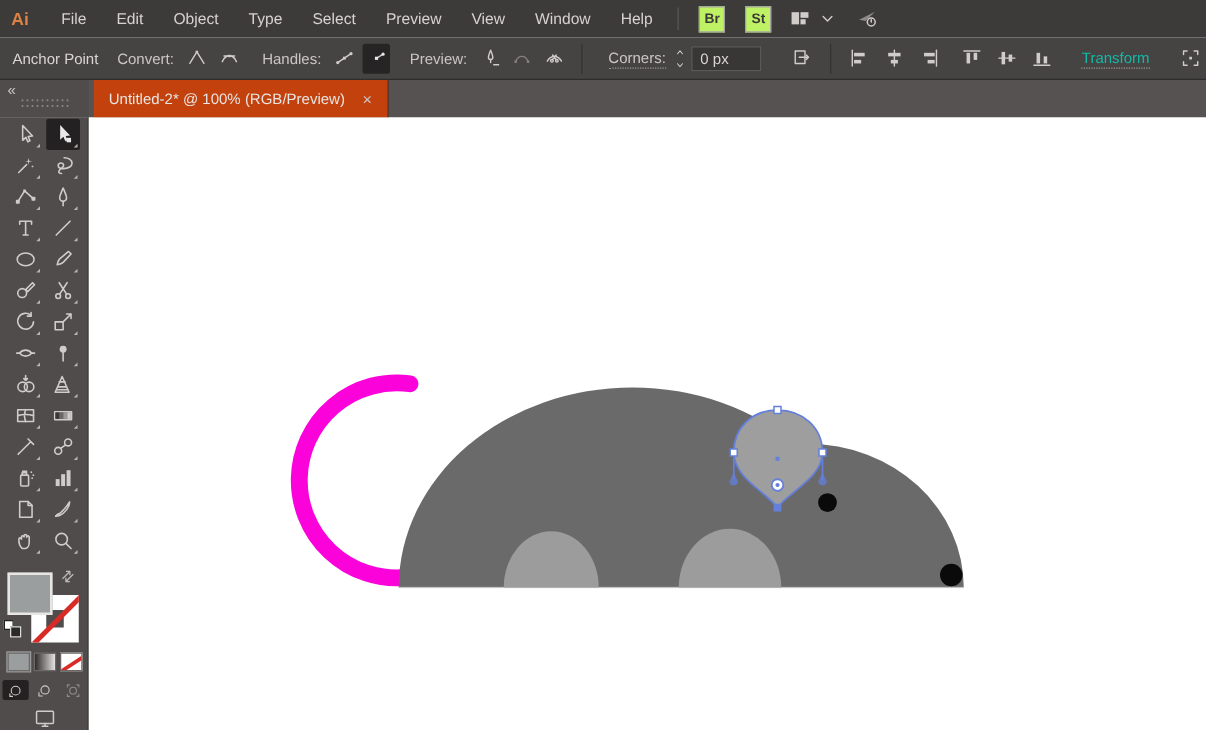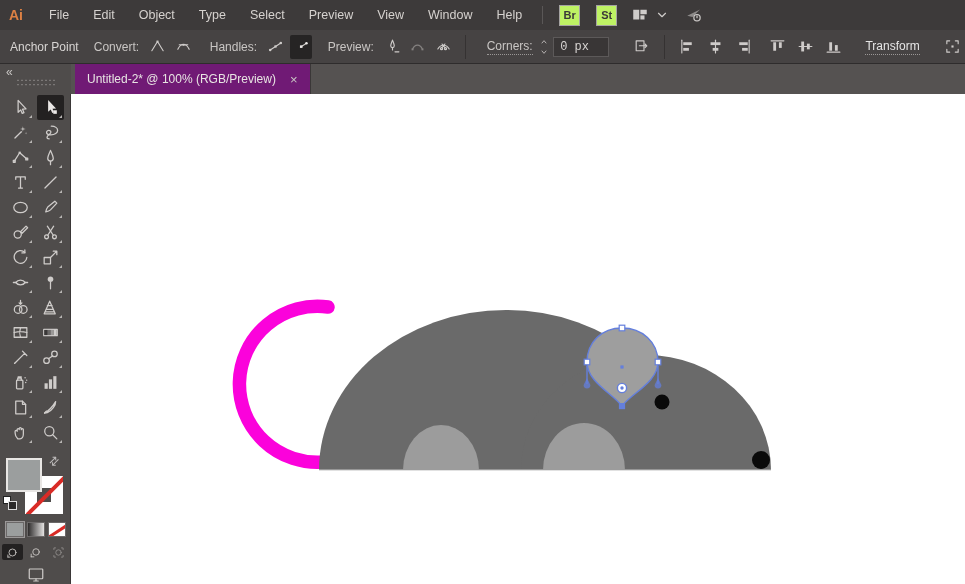--- a/index.html
+++ b/index.html
@@ -27,31 +27,31 @@
   .cb-link { border-bottom:1px dotted #9a9796; padding-bottom:1px; cursor:default; }
   .cbtn { width:24px; height:24px; display:flex; align-items:center; justify-content:center; border-radius:2px; margin:0 2px; }
   .cbtn svg { width:17px; height:17px; }
   .cbtn.active { background:#262424; }
   .cbtn.disabled { opacity:.45; }
   .cb-sep { width:1px; height:24px; background:#353232; margin:0 9px; }
   .stepper { display:flex; flex-direction:column; width:13px; margin-right:3px; }
   .stepper span { height:10px; display:flex; align-items:center; justify-content:center; }
   .stepper svg { width:10px; height:8px; }
   .corners-input { width:56px; height:20px; background:#393636; border:1px solid #5c5959; color:#D8D5D3;
-                   font-size:12px; padding:0 6px; font-family:Liberation Mono, monospace; }
+                   font-size:12px; padding:0 6px; font-family:Liberation Sans, sans-serif; }
   .align-group { display:flex; align-items:center; }
 
   
   .tabbar { position:absolute; left:0; top:64px; width:965px; height:30px; background:#555251; display:flex; }
   .tab-left { width:71px; height:30px; background:#4F4C4B; position:relative; }
   .collapse { position:absolute; left:6px; top:1px; color:#C9C6C4; font-size:12px; letter-spacing:-1px; }
   .dragdots { position:absolute; left:16px; top:14px; width:40px; height:9px;
               background-image: radial-gradient(#8a8786 0.8px, rgba(0,0,0,0) 0.9px);
               background-size:4px 4.5px; }
-  .doc-tab { height:30px; background:#701a75; display:flex; align-items:center; padding:0 12px;
+  .doc-tab { height:30px; background:#c2410c; display:flex; align-items:center; padding:0 12px;
              color:#E8E5E3; font-size:12px; border-right:1px solid #3a3737; margin-left:4px; }
   .tab-close { margin-left:14px; color:#C9C6C4; font-size:13px; cursor:default; }
 
   
   .main { position:absolute; left:0; top:94px; width:965px; height:490px; display:flex; }
   .toolbar { position:relative; width:71px; height:100%; background:#4F4C4B; border-right:1px solid #3a3737; }
   .tools { display:grid; grid-template-columns:27px 27px; justify-content:center; column-gap:3px; padding-top:1px; }
   .tool { position:relative; width:27px; height:25px; display:flex; align-items:center; justify-content:center; border-radius:2px; }
   .tool svg { width:19px; height:19px; }
   .tool.selected { background:#232121; }
@@ -242,21 +242,21 @@
           </svg>
         </span>
       <span class="cbtn">
           <svg viewBox="0 0 24 24" stroke="#CFCCCA" fill="none" stroke-width="1.6" stroke-linecap="round" stroke-linejoin="round">
             <path d="M3 20 H21"></path>
             <rect x="6" y="6" width="4" height="12" fill="#CFCCCA" stroke="none"></rect>
             <rect x="14" y="10" width="4" height="8" fill="#CFCCCA" stroke="none"></rect>
           </svg>
         </span>
     </div>
-    <span class="cb-label cb-link" style="margin-left:18px;color:#e5e5e5;">Transform</span>
+    <span class="cb-label cb-link" style="margin-left:18px;color:#14b8a6;">Transform</span>
     <span class="cbtn" style="margin-left:16px;">
         <svg viewBox="0 0 24 24" stroke="#CFCCCA" fill="none" stroke-width="1.6" stroke-linecap="round" stroke-linejoin="round">
           <path d="M4 8 V4 H8 M16 4 H20 V8 M20 16 V20 H16 M8 20 H4 V16"></path>
           <rect x="10.5" y="10.5" width="3" height="3" fill="#CFCCCA" stroke="none"></rect>
         </svg>
       </span>
   </div>
 
   <div class="tabbar">
     <div class="tab-left">

